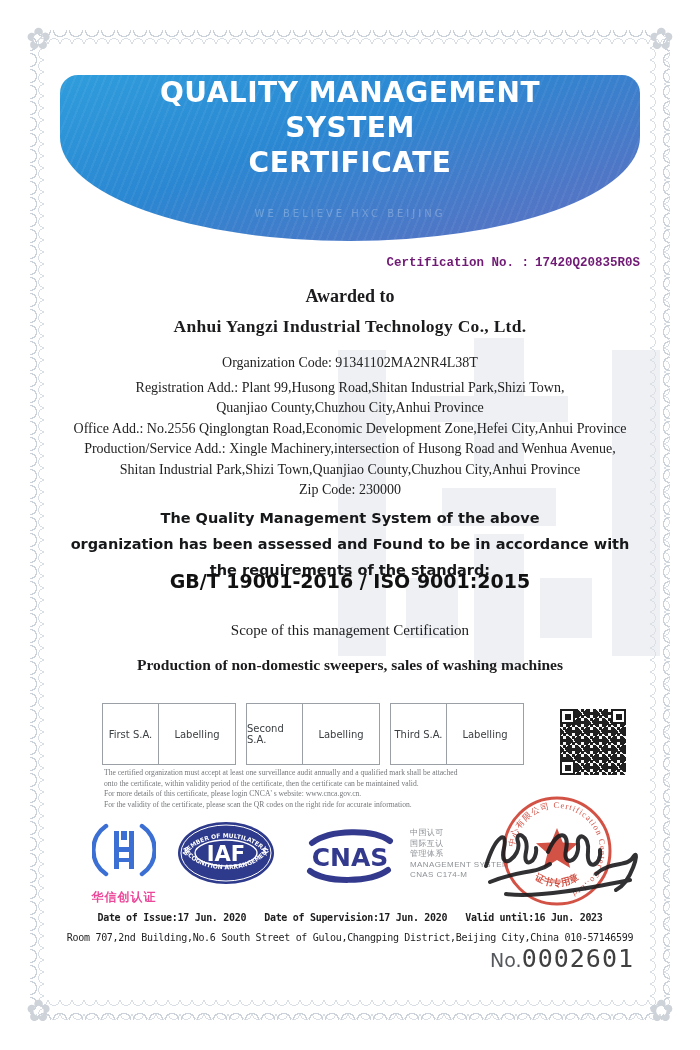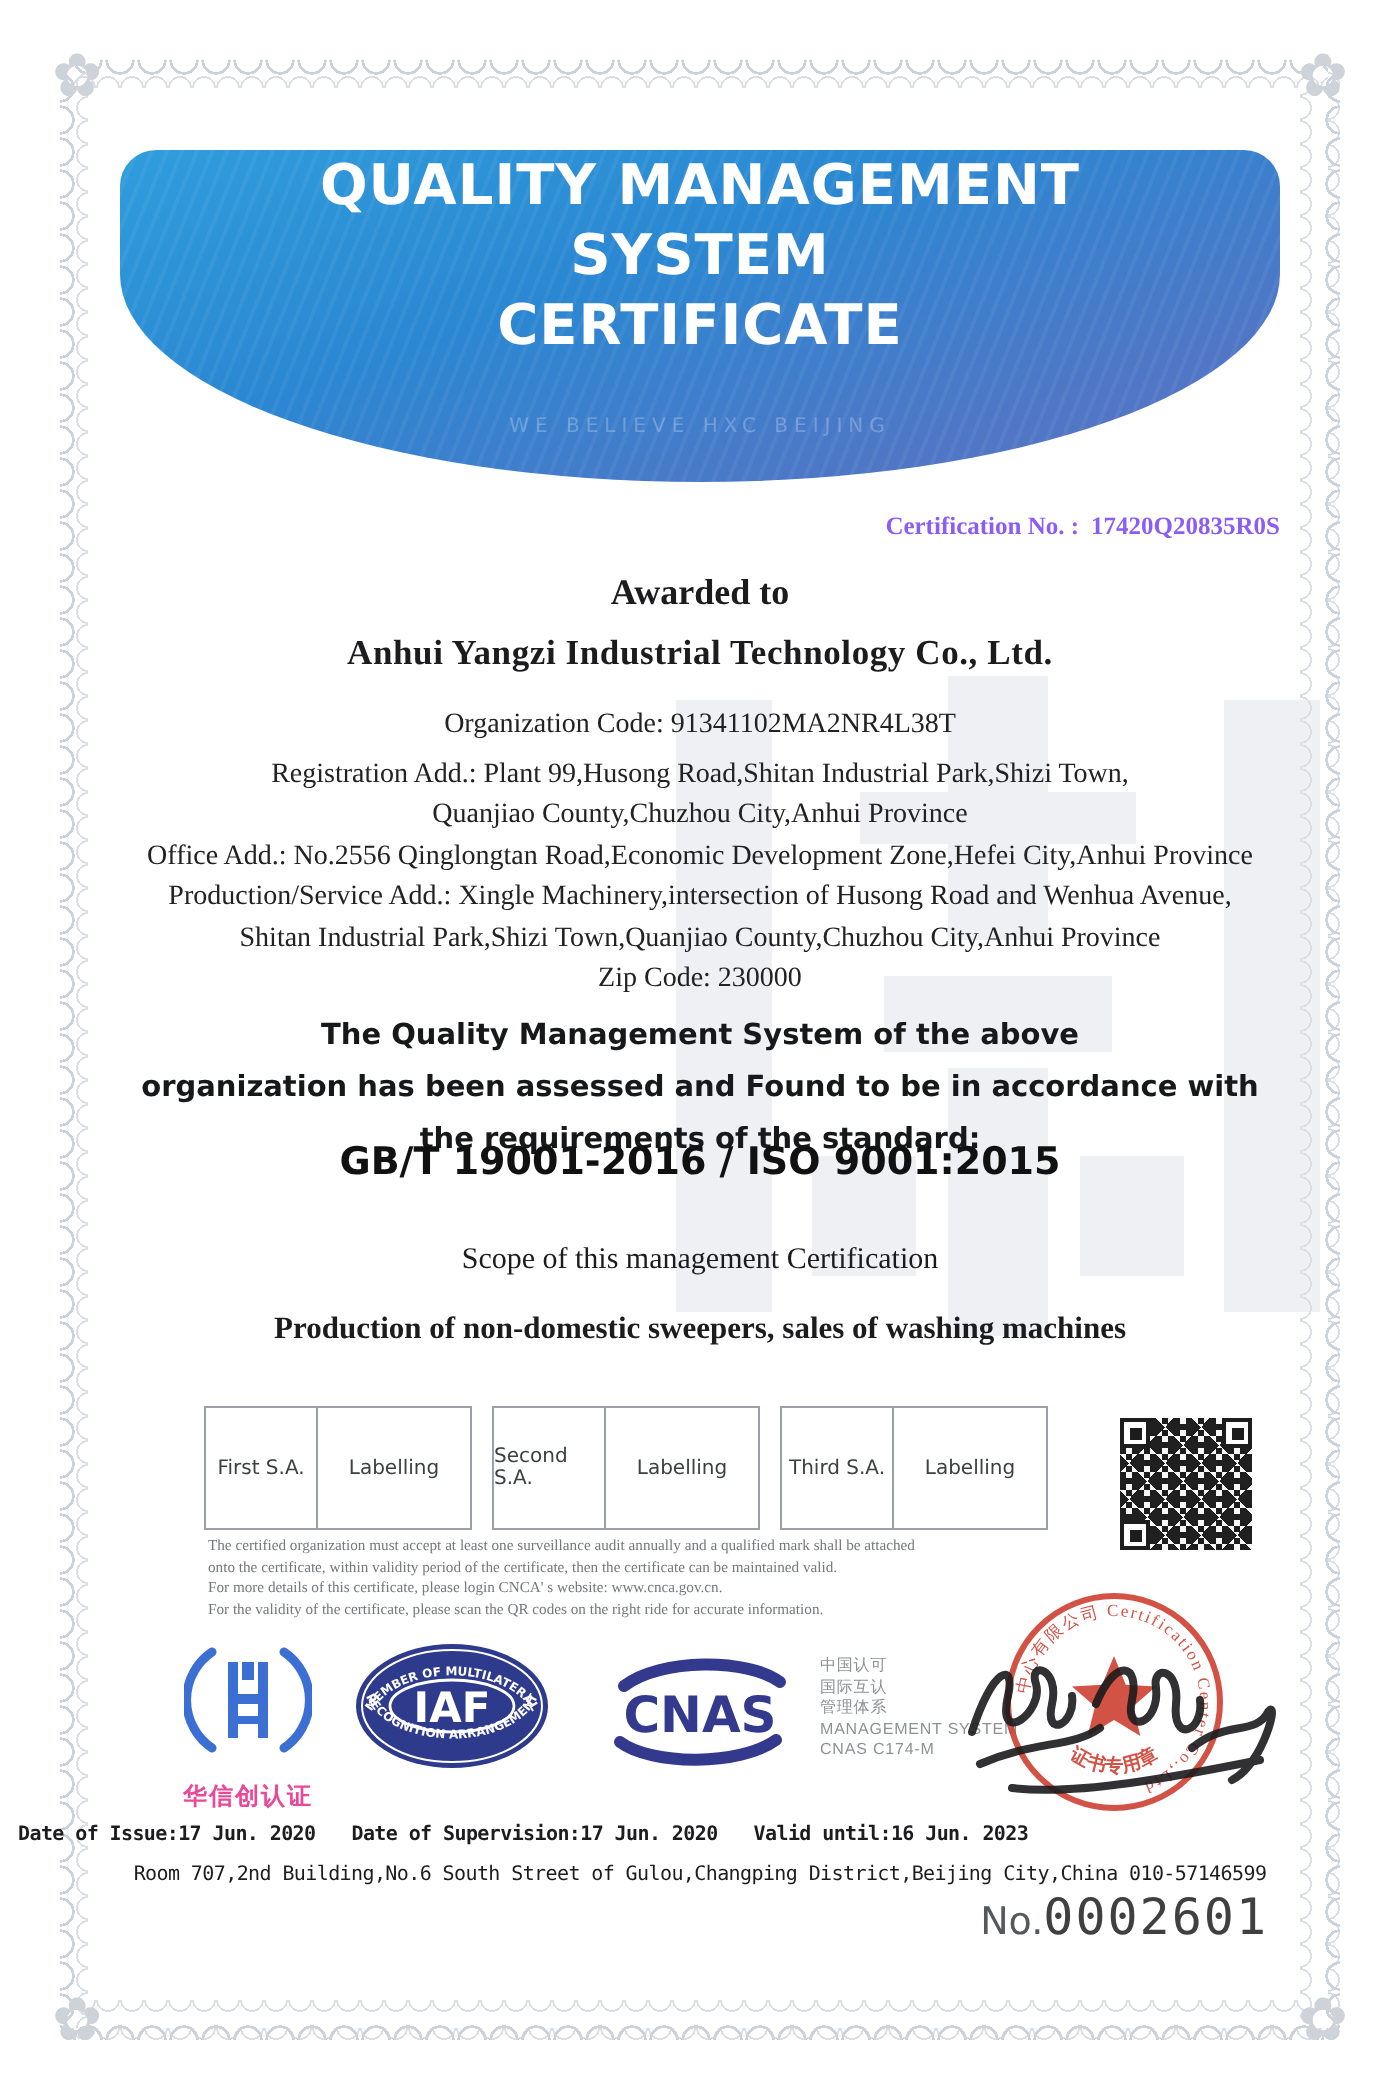--- a/index.html
+++ b/index.html
@@ -48,21 +48,21 @@
     background:repeating-linear-gradient(112deg, rgba(255,255,255,.05) 0 2px, rgba(0,0,0,0) 2px 7px);}
   .header-title{position:relative; color:#ffffff;
     font-family:"DejaVu Sans", sans-serif; font-weight:700; font-size:28px; line-height:35px; letter-spacing:.5px;}
   .header-watermark{position:absolute; left:0; right:0; bottom:22px; color:rgba(255,255,255,.25);
     font-family:"DejaVu Sans", sans-serif; font-size:10px; letter-spacing:3px;}
 
   .content{position:relative; z-index:2;}
 
   
   .cert-no{position:absolute; top:256px; right:60px;
-    font-family:Liberation Serif, serif; font-weight:700; font-size:12.5px; color:#8b5cf6;}
+    font-family:Liberation Mono, monospace; font-weight:700; font-size:12.5px; color:#701a75;}
   .cert-no .val{margin-left:6px;}
 
   
   .awarded{position:absolute; top:286px; left:0; width:700px; text-align:center;
     font-weight:700; font-size:18px;}
   .company{position:absolute; top:316px; left:0; width:700px; text-align:center;
     font-weight:700; font-size:17.5px; letter-spacing:.3px;}
 
   
   .details{position:absolute; top:353px; left:50px; width:600px; text-align:center;
@@ -108,21 +108,21 @@
   .huaxin-caption{margin-top:3px; font-size:12px; color:#ec4899; letter-spacing:1px;
     font-family:Liberation Serif, serif; font-weight:700;}
   .iaf{position:absolute; left:176px; top:820px;}
   .cnas{position:absolute; left:296px; top:828px;}
   .accreditation{position:absolute; left:410px; top:828px;
     font-family:"Liberation Sans", sans-serif; font-size:8px; line-height:10.5px; color:#8d9196; letter-spacing:.4px;}
   .seal{position:absolute; left:498px; top:792px; width:118px; height:118px; z-index:3;}
   .signature{position:absolute; left:478px; top:806px; z-index:4;}
 
   
-  .date-line{position:absolute; top:912px; left:0; width:700px; 
+  .date-line{position:absolute; top:912px; left:0; width:700px; text-align:center;
     font-family:"DejaVu Sans Mono", monospace; font-weight:700; font-size:10px; letter-spacing:-0.3px; color:#1d1d1f;}
   .date-line span{margin:0 9px;}
   .address-line{position:absolute; top:932px; left:0; width:700px; text-align:center;
     font-family:"DejaVu Sans Mono", monospace; font-size:10px; letter-spacing:-0.3px; color:#1d1d1f;}
   .serial{position:absolute; top:944px; right:66px; display:flex; align-items:baseline;margin-left:16px;}
   .serial-label{font-family:"DejaVu Sans", sans-serif; font-size:19px; color:#55585c;}
   .serial-value{font-family:"DejaVu Sans Mono", monospace; font-size:25px; color:#404040; letter-spacing:1px;}
 </style>
 </head>
 <body>

